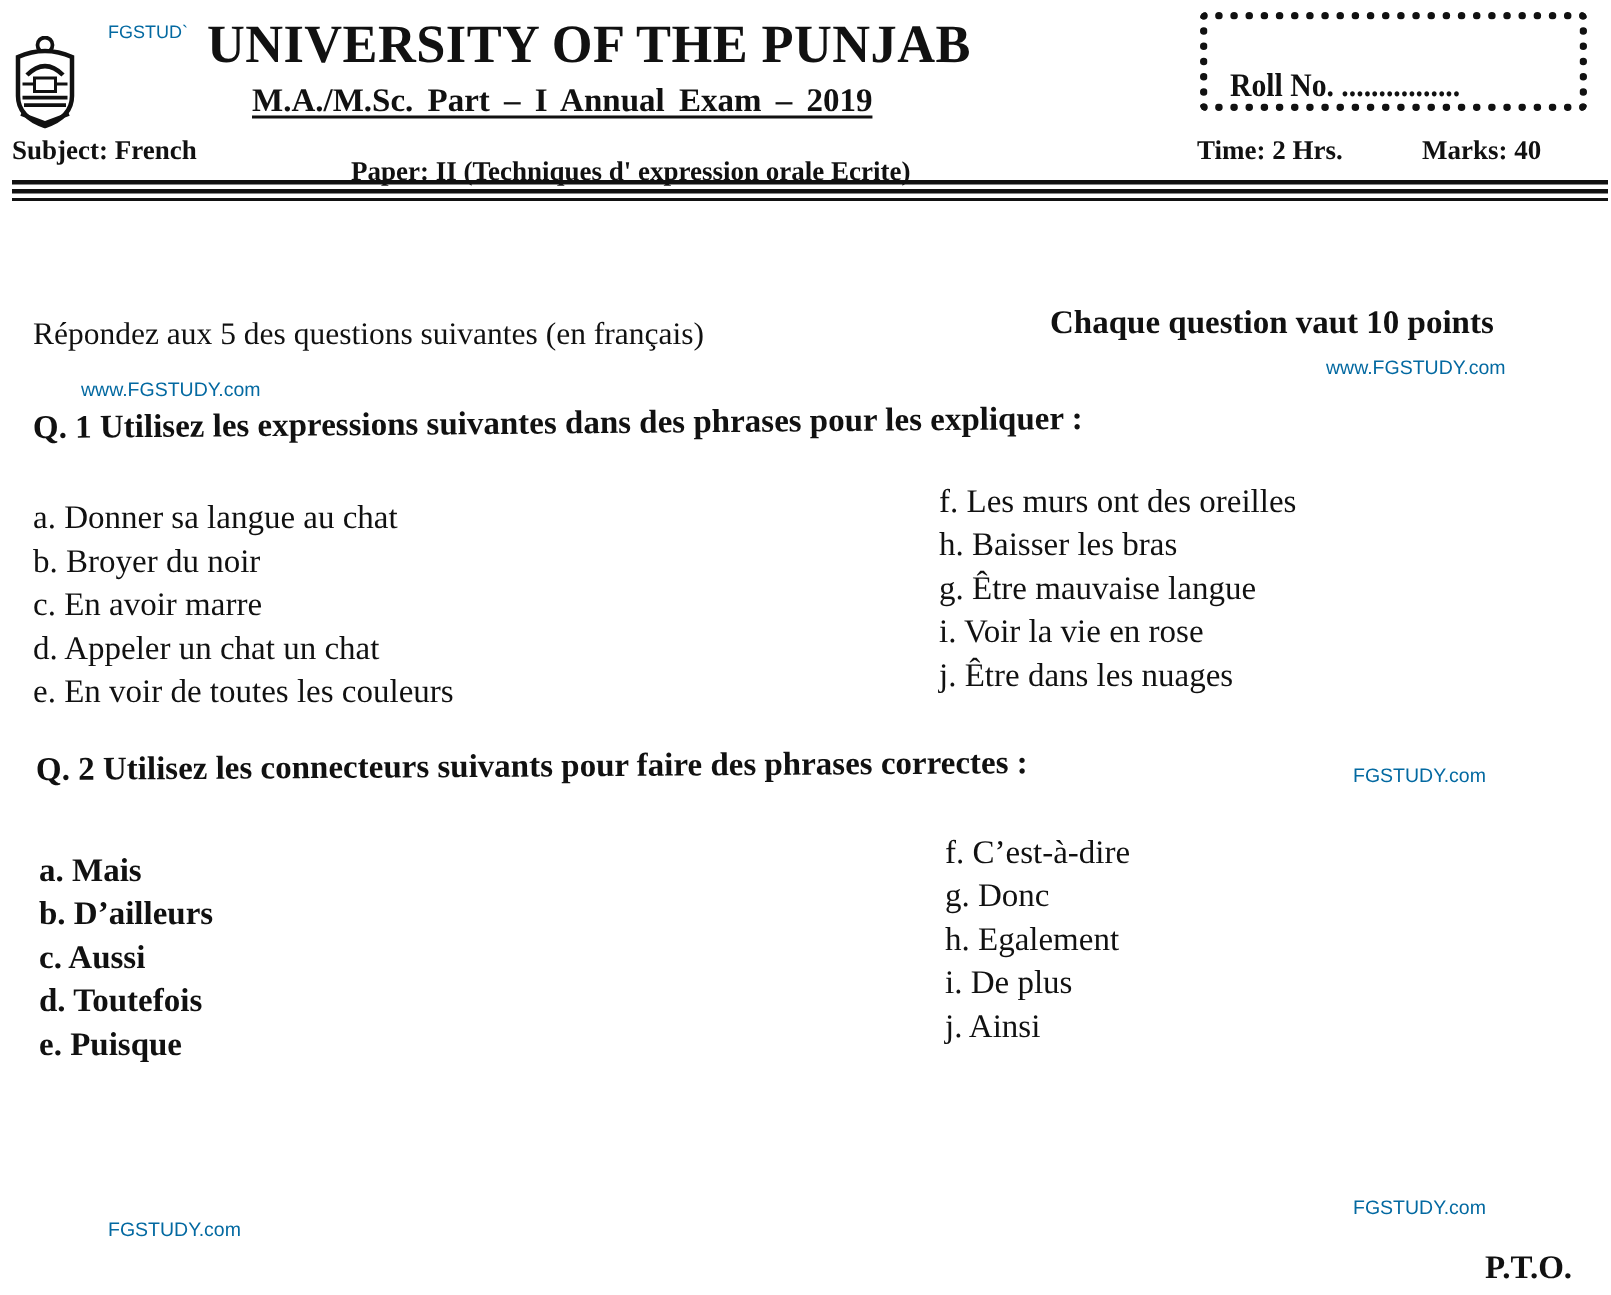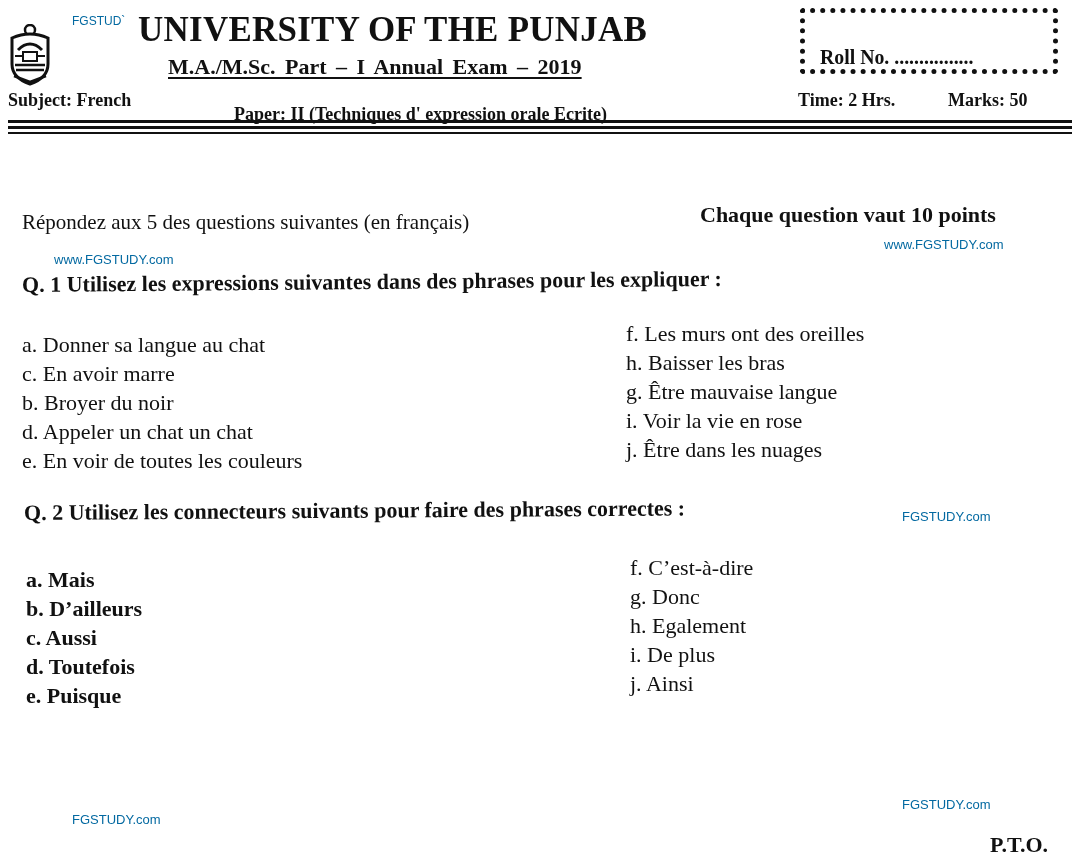--- a/index.html
+++ b/index.html
@@ -40,39 +40,39 @@
     <line x1="10" y1="46" x2="38" y2="46" stroke="#111" stroke-width="2.5"></line>
     <path d="M8 52 L24 58 L40 52" fill="none" stroke="#111" stroke-width="2.5"></path>
   </svg>
 </div>
 <div class="abs wm" style="left:72px; top:14px; font-size:12px;">FGSTUD`</div>
 <div class="abs title">UNIVERSITY OF THE PUNJAB</div>
 <div class="abs subtitle">M.A./M.Sc.  Part – I   Annual Exam – 2019</div>
 <div class="abs hdr-row" style="left:8px;">Subject: French</div>
 <div class="abs hdr-row" style="left:234px;margin-top:14px;">Paper: II (Techniques d' expression orale Ecrite)</div>
 <div class="abs hdr-row" style="left:798px;">Time: 2 Hrs.</div>
-<div class="abs hdr-row" style="left:948px;">Marks: 50</div>
+<div class="abs hdr-row" style="left:948px;">Marks: 40</div>
 
 <div class="abs roll-box"></div>
 <div class="abs roll-label">Roll No. ................</div>
 
 <div class="abs rule" style="top:120px; height:3px;"></div>
 <div class="abs rule" style="top:126px; height:3px;"></div>
 <div class="abs rule" style="top:132px; height:2px;"></div>
 
 <div class="abs instr">Répondez aux 5 des questions suivantes (en français)</div>
 <div class="abs points">Chaque question vaut 10 points</div>
 <div class="abs wm" style="left:54px; top:252px;">www.FGSTUDY.com</div>
 <div class="abs wm" style="left:884px; top:237px;">www.FGSTUDY.com</div>
 
 <div class="abs qhead" style="left:22px; top:272px; transform: rotate(-0.5deg); transform-origin:left;">Q. 1 Utilisez les expressions suivantes dans des phrases pour les expliquer :</div>
 <div class="abs" style="left:22px; top:330px;">
   <div class="item">a. Donner sa langue au chat</div>
+  <div class="item">b. Broyer du noir</div>
   <div class="item">c. En avoir marre</div>
-  <div class="item">b. Broyer du noir</div>
   <div class="item">d. Appeler un chat un chat</div>
   <div class="item">e. En voir de toutes les couleurs</div>
 </div>
 <div class="abs" style="left:626px; top:319px;">
   <div class="item">f. Les murs ont des oreilles</div>
   <div class="item">h. Baisser les bras</div>
   <div class="item">g. Être mauvaise langue</div>
   <div class="item">i. Voir la vie en rose</div>
   <div class="item">j. Être dans les nuages</div>
 </div>

